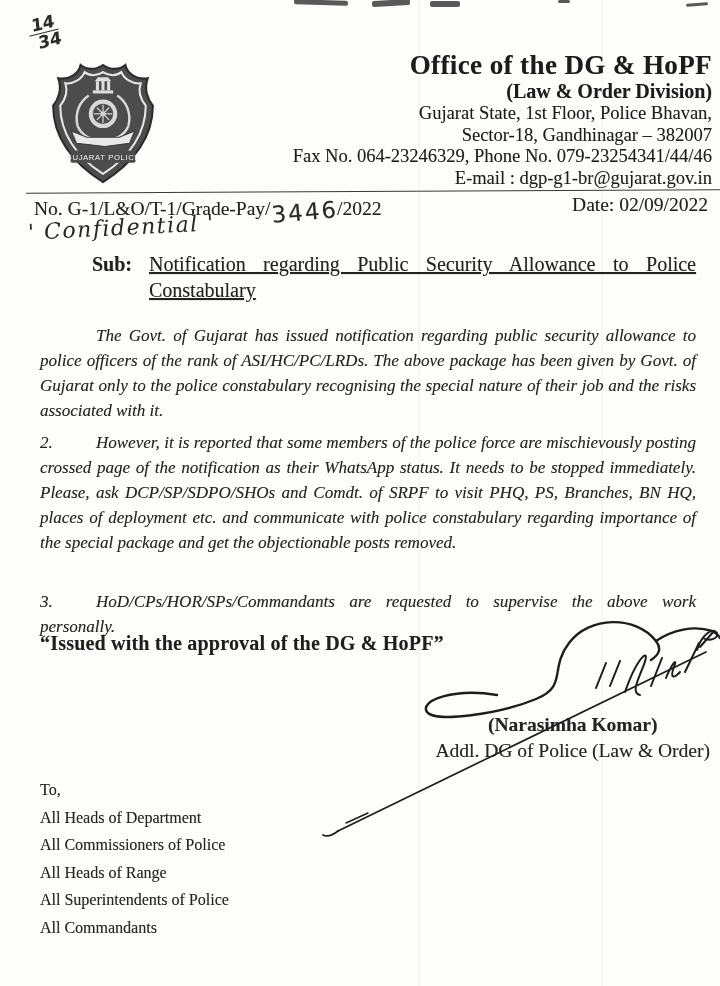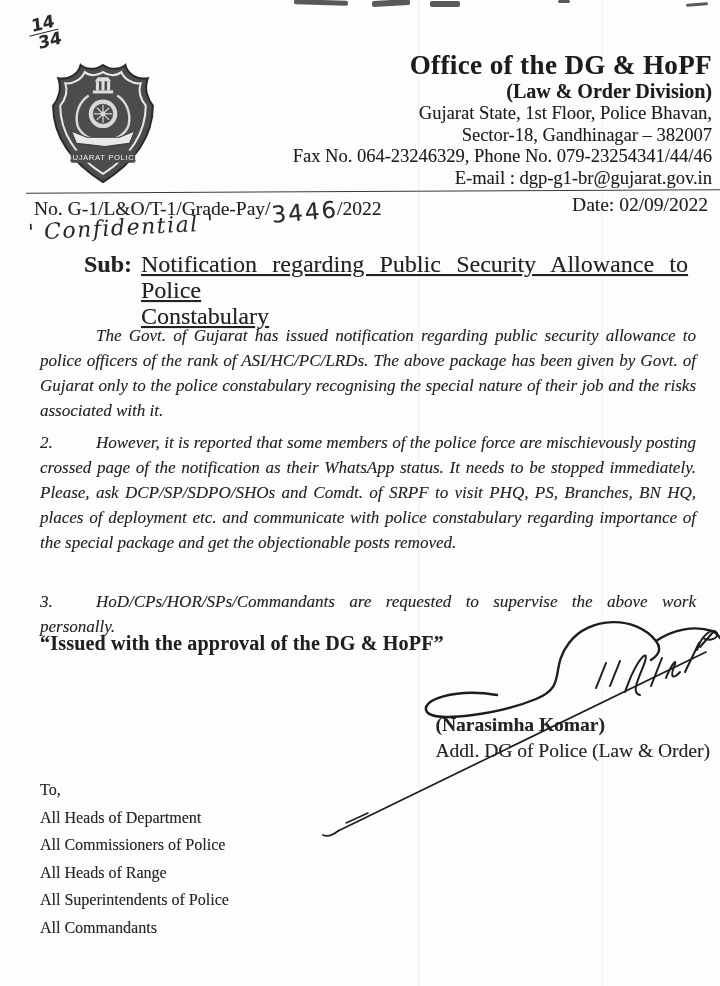--- a/index.html
+++ b/index.html
@@ -58,21 +58,21 @@
     letter-spacing:2px; color:#2a2a2a;
   }
   .confidential{
     position:absolute; left:28px; top:215px;
     font-family:"DejaVu Serif",serif; font-style:italic;
     font-size:22px; letter-spacing:1.5px; color:#262626;
     transform:rotate(-3deg);
   }
 
   
-  .subject{ position:absolute; left:84px; top:251px; width:604px; font-size:24px; line-height:26px; }
+  .subject{ position:absolute; left:92px; top:251px; width:604px; font-size:20px; line-height:26px; }
   .subject .label{ position:absolute; left:0; top:0; font-weight:bold; }
   .subject .text{ margin-left:57px;text-decoration:underline; }
   .subject .line1{ text-align:justify; text-align-last:justify; }
 
   
   .para{
     position:absolute; left:40px; width:656px;
     font-size:17px; line-height:25px;
     text-align:justify; color:#242424;font-style:italic;
   }
@@ -81,21 +81,21 @@
   .para3{ top:572px; }
   .pnum{ display:inline-block; width:56px; text-indent:0; }
 
   .approval{
     position:absolute; left:40px; top:632px;
     font-size:20px; font-weight:bold; color:#1f1f1f; letter-spacing:.2px;
   }
 
   
   .sig-svg{ position:absolute; left:0; top:600px; width:720px; height:260px; }
-  .sig-block{ position:absolute; right:10px; top:712px; text-align:left; font-size:19.5px; line-height:26px; color:#242424; }
+  .sig-block{ position:absolute; right:10px; top:712px; text-align:center; font-size:19.5px; line-height:26px; color:#242424; }
   .sig-block .name{ font-weight:bold; }
 
   
   .recipients{ position:absolute; left:40px; top:776px; font-size:16px; line-height:27.5px; color:#242424;font-family:Liberation Serif, serif; }
 </style>
 </head>
 <body>
 
 <div class="page">
 

